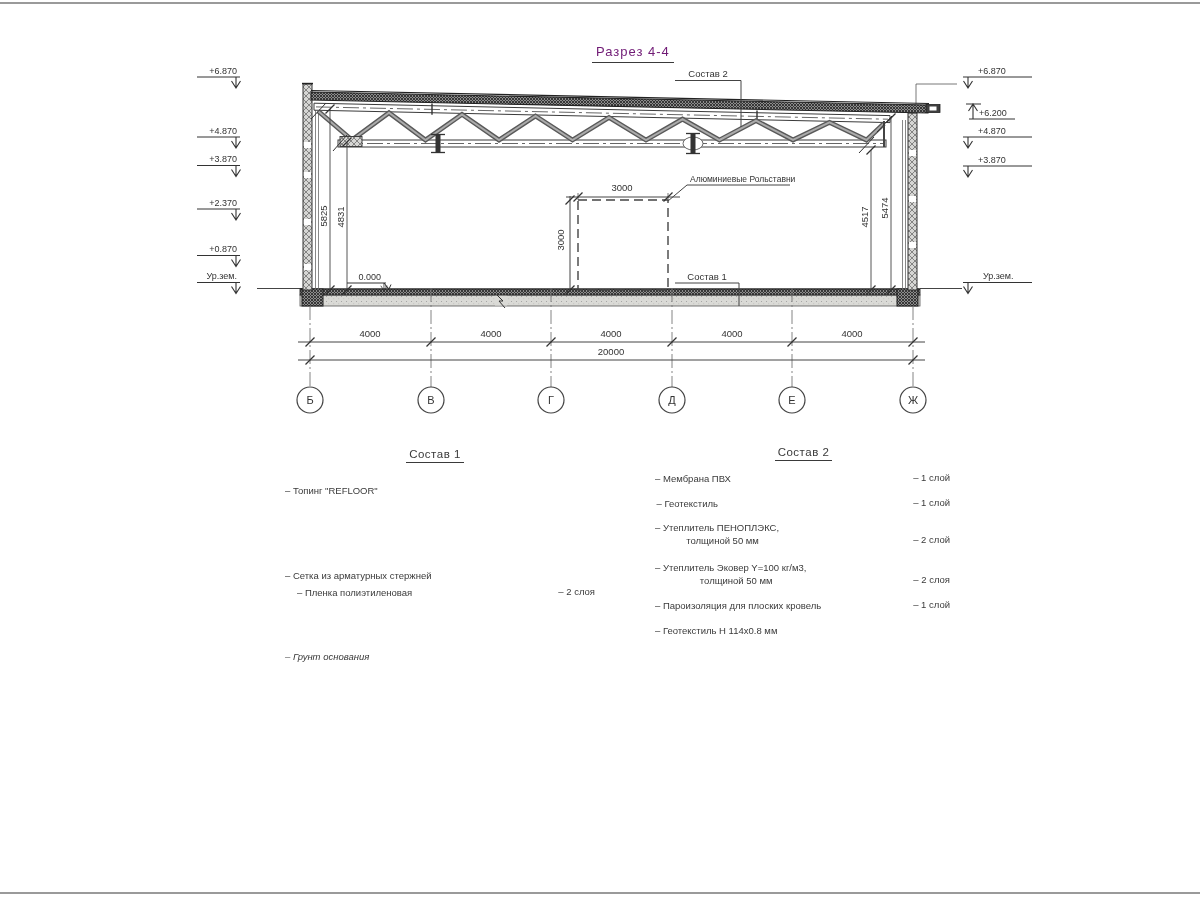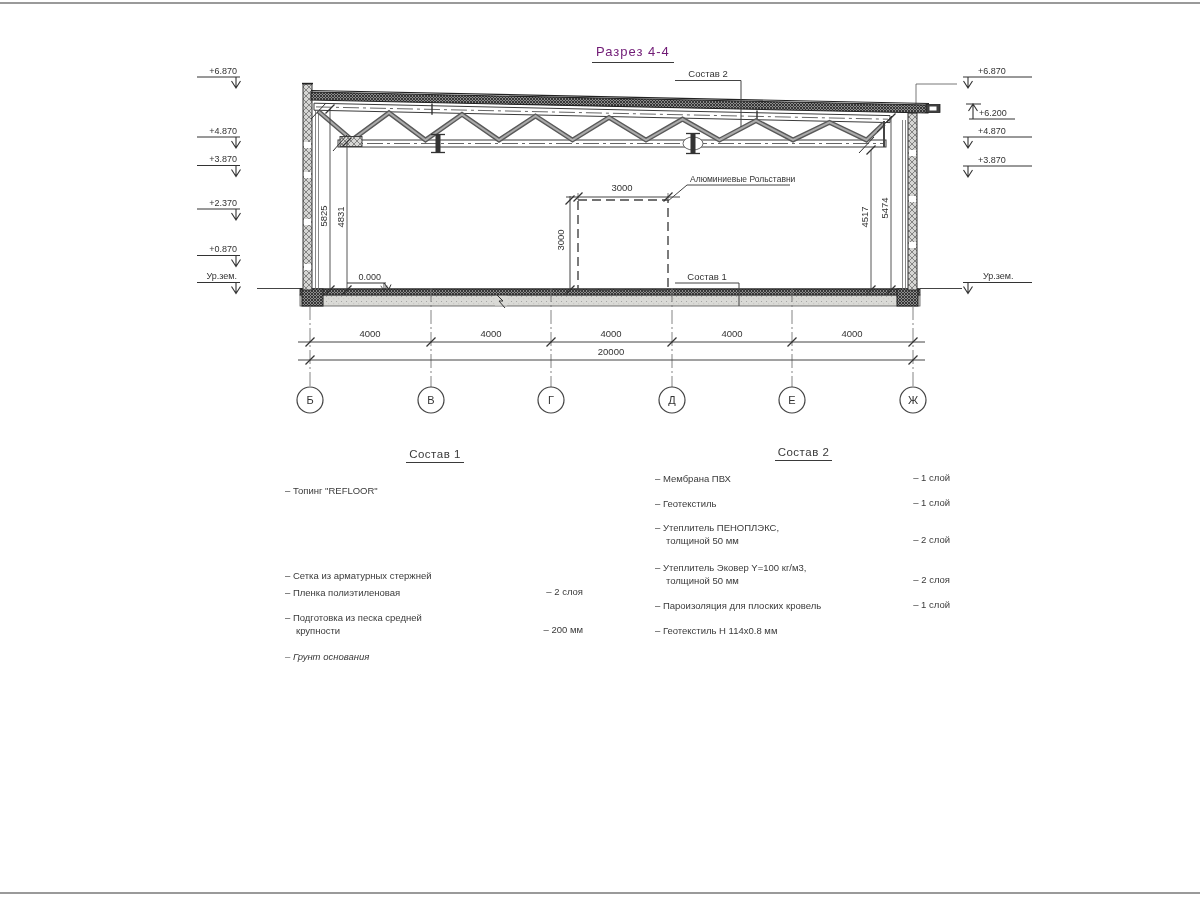--- a/index.html
+++ b/index.html
@@ -13,21 +13,21 @@
     position:absolute;left:592px;top:44px;
     font-size:13px;letter-spacing:1px;color:#701a75;
     border-bottom:1.4px solid #3a3a3a;padding:0 4px 3px 4px;
   }
   .list-block{position:absolute;font-size:9.5px;line-height:12.5px;color:#3a3a3a;}
   .list-heading{position:absolute;left:0;width:100%;text-align:center;font-size:11.5px;}
   .list-heading span{border-bottom:1.2px solid #3a3a3a;padding:0 3px 2px 3px;letter-spacing:0.5px;}
   .list-item{position:absolute;left:0;width:100%;}
   .item-text{
     display:inline-block;max-width:220px;white-space:pre-line;
-    padding-left:11px;text-indent:-11px;vertical-align:bottom;
+    padding-left:11px;text-indent:-11px;vertical-align:bottom;text-align:center;
   }
   .item-value{position:absolute;right:2px;bottom:1px;white-space:nowrap;}
   svg text{font-family:"Liberation Sans", sans-serif;fill:#333;}
 </style>
 </head>
 <body>
 
 <div class="edge" style="top:2px;height:2px;"></div>
 <div class="edge" style="top:892px;height:2px;"></div>
 
@@ -322,28 +322,23 @@
     <span>Состав 1</span>
   </div>
   <div class="list-item" style="top:39px;">
     <span class="item-text">– Топинг "REFLOOR"</span>
     <span class="item-value"></span>
   </div>
   <div class="list-item" style="top:116px;margin-top:8px;">
     <span class="item-text">– Сетка из арматурных стержней</span>
     <span class="item-value"></span>
   </div>
-  <div class="list-item" style="top:141px;">
+  <div class="list-item" style="top:141px;margin-left:12px;">
     <span class="item-text">– Пленка полиэтиленовая</span>
     <span class="item-value">–  2 слоя</span>
-  </div>
-  <div class="list-item" style="top:166px;">
-    <span class="item-text">– Подготовка из песка средней
-крупности</span>
-    <span class="item-value">– 200 мм</span>
   </div>
   <div class="list-item" style="top:205px;font-style:italic;">
     <span class="item-text">– Грунт основания</span>
     <span class="item-value"></span>
   </div>
 </div>
 
 <div class="list-block" style="left:655px;top:444px;width:297px;height:240px;">
   <div class="list-heading" style="top:2px;">
     <span>Состав 2</span>

